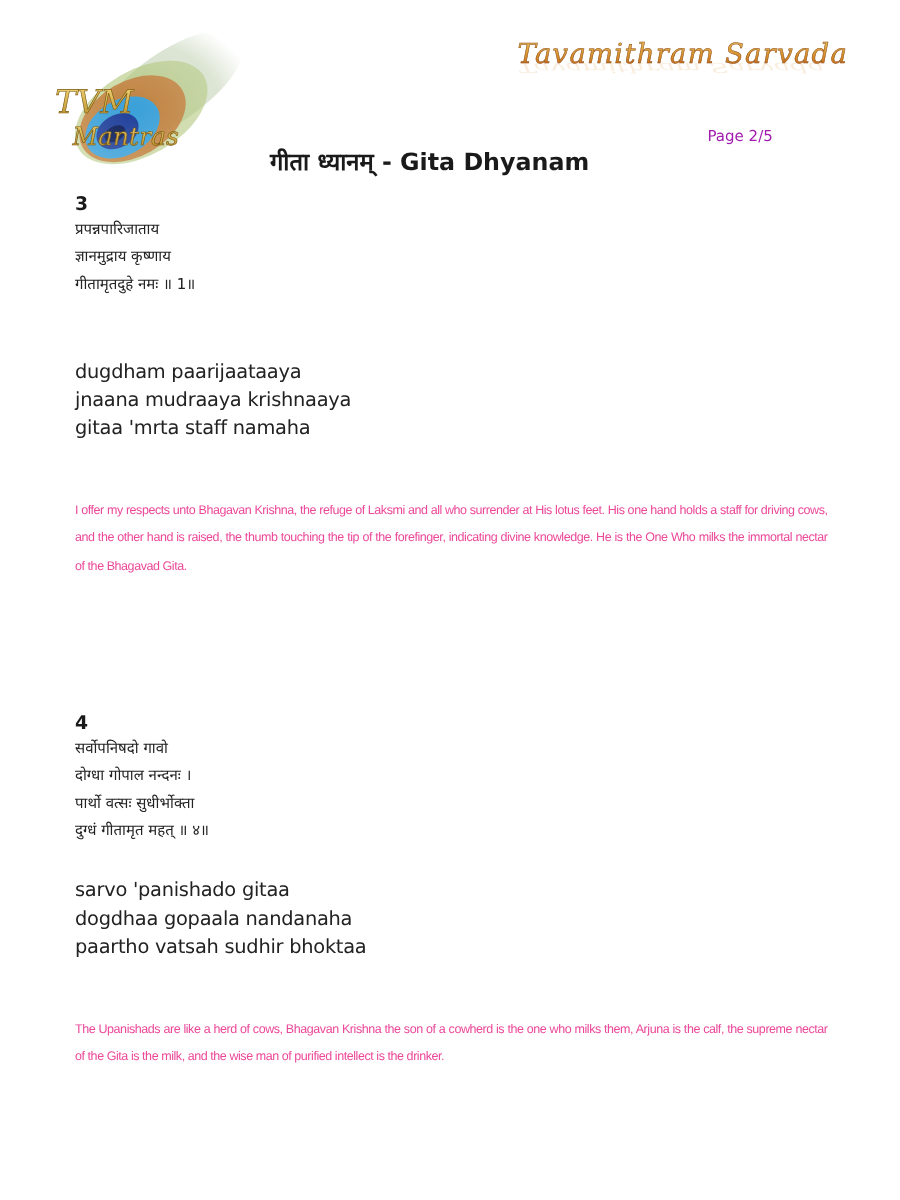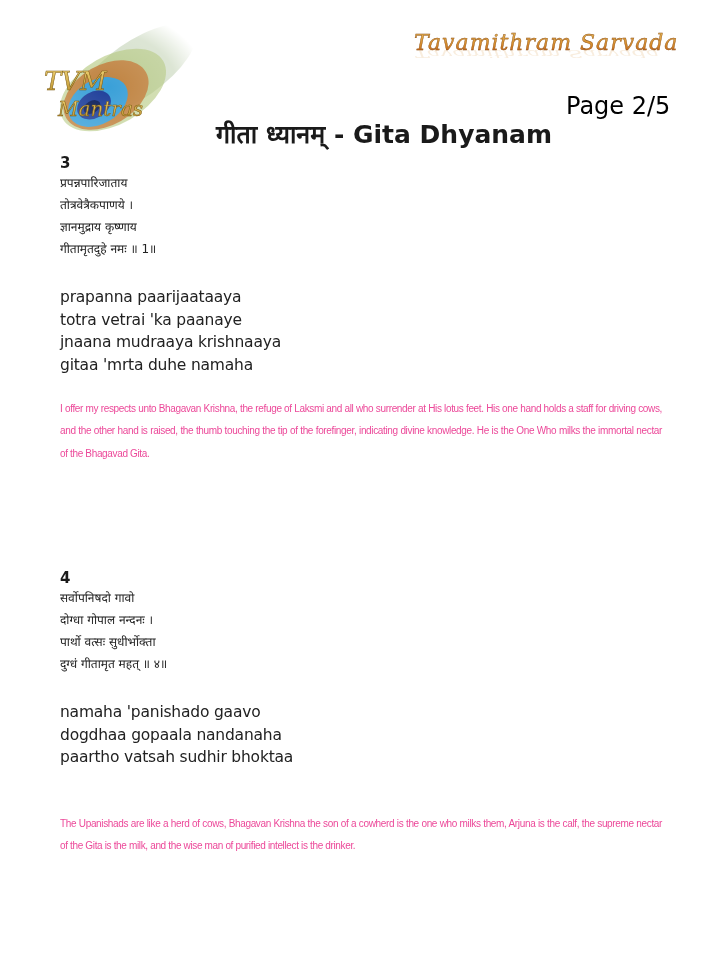--- a/index.html
+++ b/index.html
@@ -25,30 +25,30 @@
     .brand {
       position: absolute;
       left: 412px;
       top: 26px;
       width: 310px;
       height: 40px;
     }
     .page-num {
       position: absolute;
       left: 566px;
-      top: 92px;
-      font-size: 24px;
-      color: #000000;
+      top: 102px;
+      font-size: 12px;
+      color: #a21caf;
       font-family: "DejaVu Sans", sans-serif;
     }
     .title {
       position: absolute;
       left: 216px;
       top: 116px;
-      font-size: 25px;
+      font-size: 19px;
       font-weight: bold;
       color: #1a1a1a;
       font-family: "DejaVu Sans", sans-serif;
       white-space: nowrap;
     }
     .section {
       position: absolute;
       left: 60px;
       width: 602px;
     }
@@ -129,48 +129,46 @@
 </div>
 
 <div class="page-num">Page 2/5</div>
 
 <div class="title">गीता  ध्यानम् - Gita Dhyanam</div>
 
 <div class="section" style="top:154px;">
   <div class="verse-no">3</div>
   <div>
     <div class="sanskrit-line">प्रपन्नपारिजाताय</div>
-    <div class="sanskrit-line">तोत्रवेत्रैकपाणये ।</div>
     <div class="sanskrit-line">ज्ञानमुद्राय कृष्णाय</div>
     <div class="sanskrit-line">गीतामृतदुहे नमः ॥ 1॥</div>
   </div>
 </div>
 
 <div class="section" style="top:286px;">
-  <div class="translit-line">prapanna paarijaataaya</div>
-  <div class="translit-line">totra vetrai 'ka paanaye</div>
+  <div class="translit-line">dugdham paarijaataaya</div>
   <div class="translit-line">jnaana mudraaya krishnaaya</div>
-  <div class="translit-line">gitaa 'mrta duhe namaha</div>
+  <div class="translit-line">gitaa 'mrta staff namaha</div>
 </div>
 
 <div class="section" style="top:398px;">
   <div class="translation narrow">I offer my respects unto Bhagavan Krishna, the refuge of Laksmi and all who surrender at His lotus feet. His one hand holds a staff for driving cows, and the other hand is raised, the thumb touching the tip of the forefinger, indicating divine knowledge.  He is the One Who milks the immortal nectar of the Bhagavad Gita.</div>
 </div>
 
 <div class="section" style="top:569px;">
   <div class="verse-no">4</div>
   <div>
     <div class="sanskrit-line">सर्वोपनिषदो गावो</div>
     <div class="sanskrit-line">दोग्धा गोपाल नन्दनः ।</div>
     <div class="sanskrit-line">पार्थो वत्सः सुधीर्भोक्ता</div>
     <div class="sanskrit-line">दुग्धं गीतामृत महत् ॥ ४॥</div>
   </div>
 </div>
 
 <div class="section" style="top:701px;">
-  <div class="translit-line">namaha 'panishado gaavo</div>
+  <div class="translit-line">sarvo 'panishado gitaa</div>
   <div class="translit-line">dogdhaa gopaala nandanaha</div>
   <div class="translit-line">paartho vatsah sudhir bhoktaa</div>
 </div>
 
 <div class="section" style="top:813px;">
   <div class="translation narrow">The Upanishads are like a herd of cows, Bhagavan Krishna the son of a cowherd is the one who milks them, Arjuna is the calf, the supreme nectar of the Gita is the milk, and the wise man of purified intellect is the drinker.</div>
 </div>
 
 </body></html>

